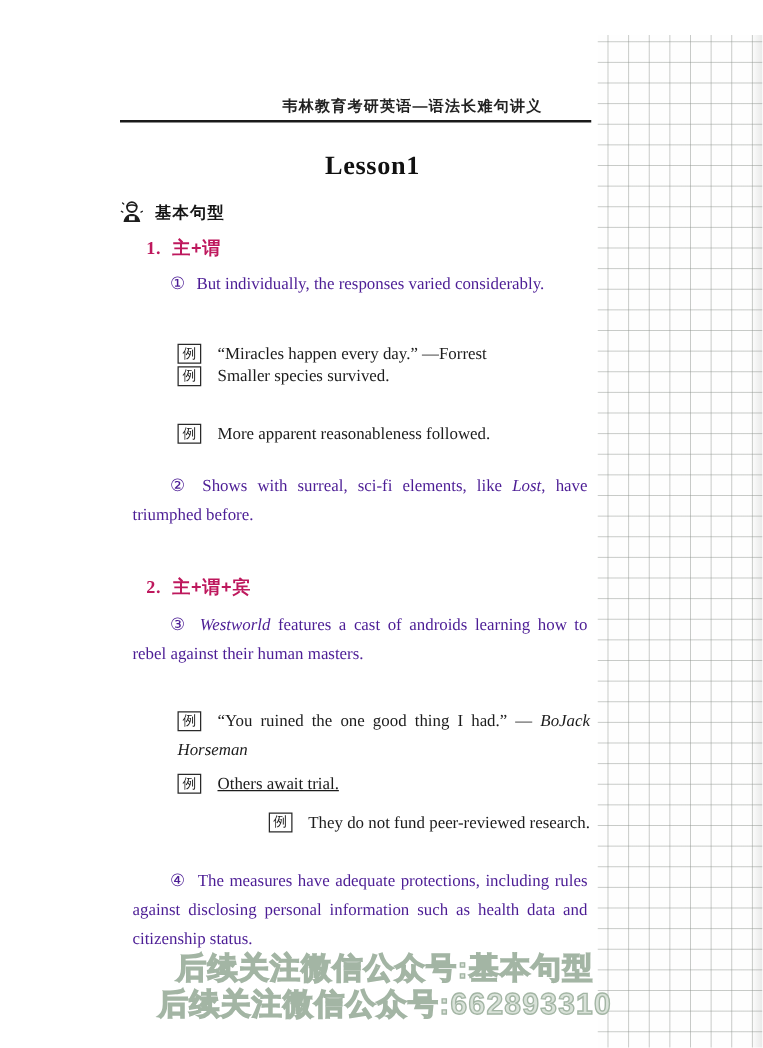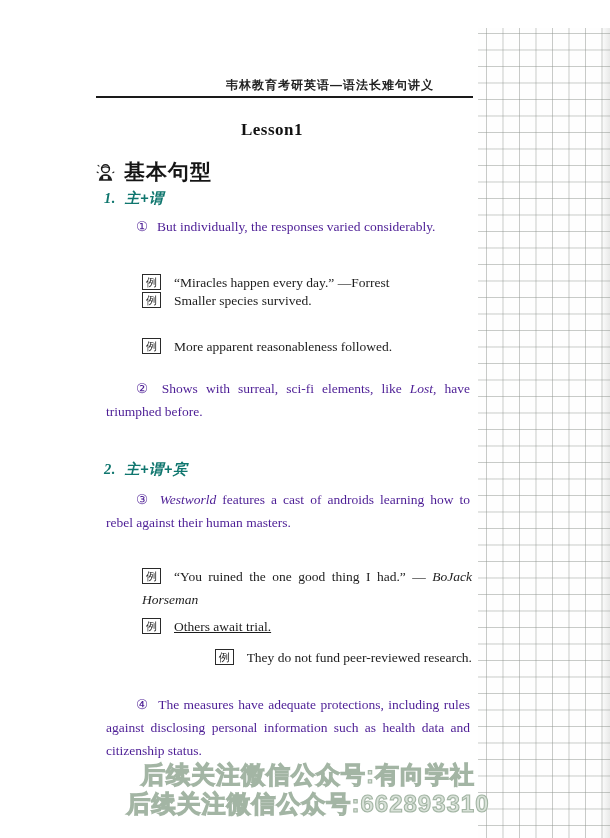--- a/index.html
+++ b/index.html
@@ -26,37 +26,37 @@
   .page{left:0;top:0;width:478px;height:838px;background:#ffffff;}
 
   .doc-header{
     left:140px;top:21px;width:380px;text-align:center;
     font-family:"Liberation Sans",sans-serif;font-weight:bold;
     font-size:12px;color:#222;letter-spacing:1px;
   }
   .header-rule{left:96px;top:40px;width:377px;height:2px;background:#1a1a1a;}
 
   .lesson-title{
-    left:82px;top:64px;width:380px;text-align:center;
+    left:108px;top:64px;width:380px;text-align:center;
     font-family:"Liberation Serif",serif;font-weight:bold;
-    font-size:17px;color:#111;letter-spacing:0.5px;
+    font-size:21px;color:#111;letter-spacing:0.5px;
   }
 
   .section-row{left:94px;top:102px;display:flex;align-items:center;}
   .section-icon{width:23px;height:23px;display:inline-block;}
   .section-label{
     margin-left:7px;
     font-family:"Liberation Sans",sans-serif;font-weight:bold;
-    font-size:21px;color:#151515;letter-spacing:1px;text-align:center;
+    font-size:13px;color:#151515;letter-spacing:1px;text-align:center;
   }
 
   .num-heading{
-    left:104px;
+    left:117px;
     font-family:"Liberation Sans",sans-serif;font-weight:bold;
-    font-size:14.5px;color:#0f766e;letter-spacing:0.5px;font-style:italic;
+    font-size:14.5px;color:#be185d;letter-spacing:0.5px;
   }
   .num-heading .h-num{font-family:"Liberation Serif",serif;margin-right:9px;}
 
   .para{
     left:106px;width:364px;
     font-size:13.5px;line-height:23px;color:#4c1d95;
     text-align:justify;text-indent:30px;
   }
   .para.single{text-align:left;}
   .para .marker{margin-right:9px;}
@@ -161,19 +161,19 @@
   </div>
   <div class="abs ex-row" style="top:590px;text-align:right;">
     <span class="ex-box">例</span><span><span>They do not fund peer-reviewed research.</span></span>
   </div>
 
   <div class="abs para" style="top:637px;">
     <span class="marker">④</span><span><span>The measures have adequate protections, including rules against disclosing personal information such as health data and citizenship status.</span></span>
   </div>
 
   <div class="abs watermark">
-    <div>后续关注微信公众号:有向学社</div>
+    <div>后续关注微信公众号:基本句型</div>
     <div>后续关注微信公众号:662893310</div>
   </div>
 
   <div class="abs page-number">1</div>
 
 </div>
 
 </body></html>

